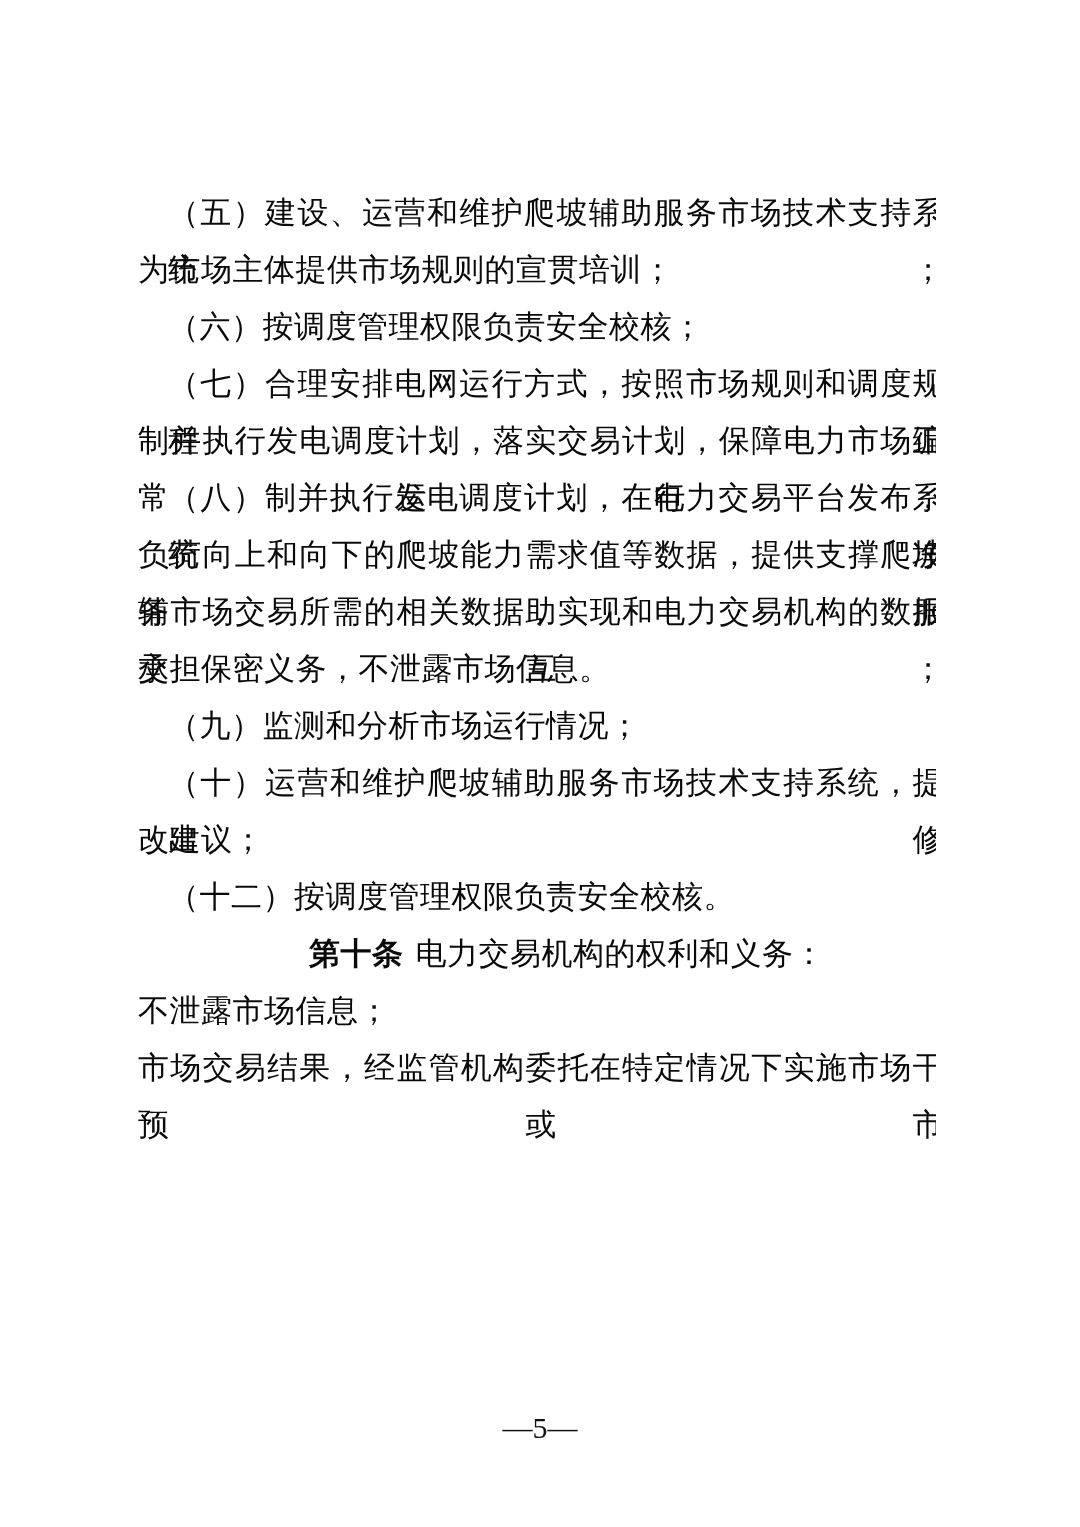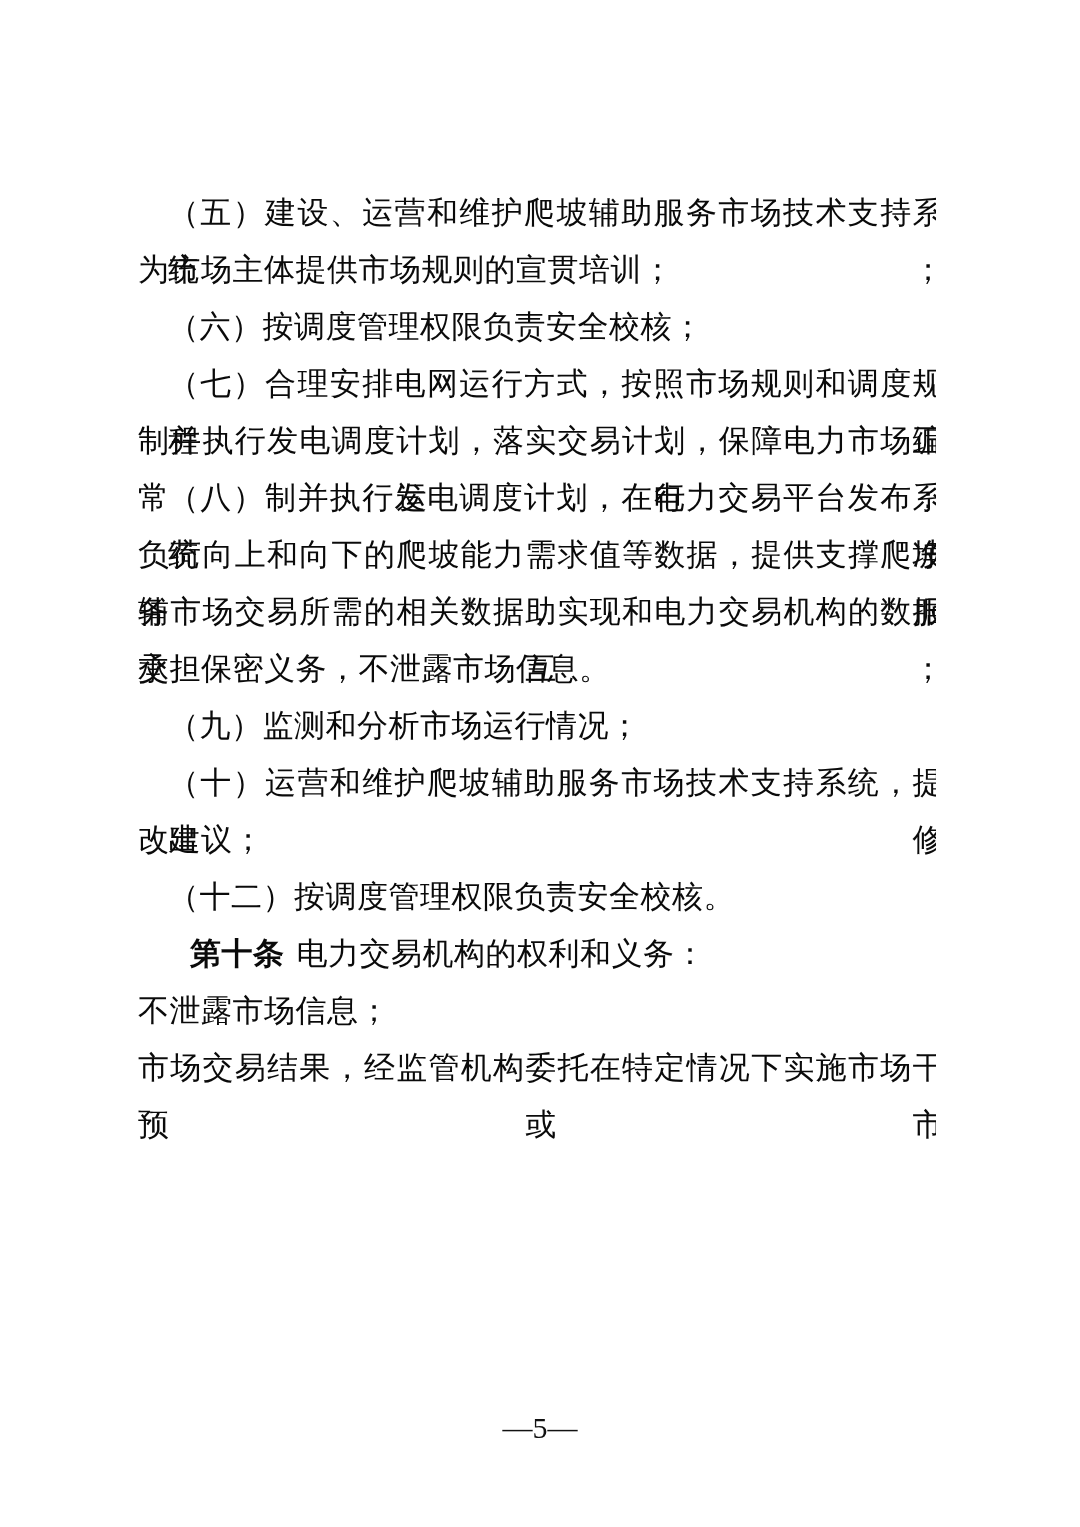--- a/index.html
+++ b/index.html
@@ -26,21 +26,21 @@
   .line {
     height: 57px;
     line-height: 57px;
     font-size: 31px;
     white-space: nowrap;
     letter-spacing: 0.5px;
   }
   
   .line.indent { padding-left: 30px; }
   
-  .line.indent-h { padding-left: 52px; }
+  .line.indent-h { padding-left: 52px; text-align: center; }
   
   .line.full {
     white-space: normal;
     text-align: justify;
     text-align-last: justify;
   }
   .article-term { font-weight: 700; }
   .article-title { margin-left: 12px; }
   .page-footer {
     position: absolute;

